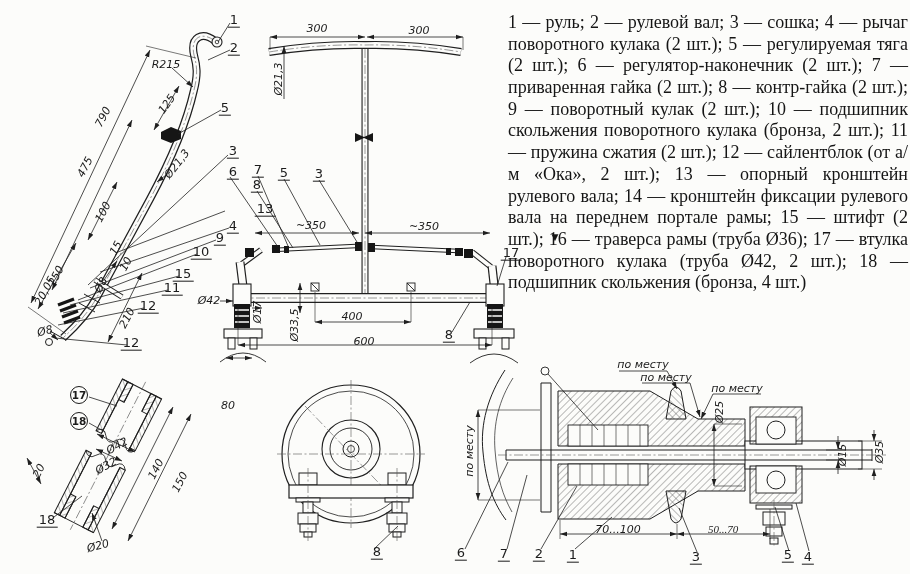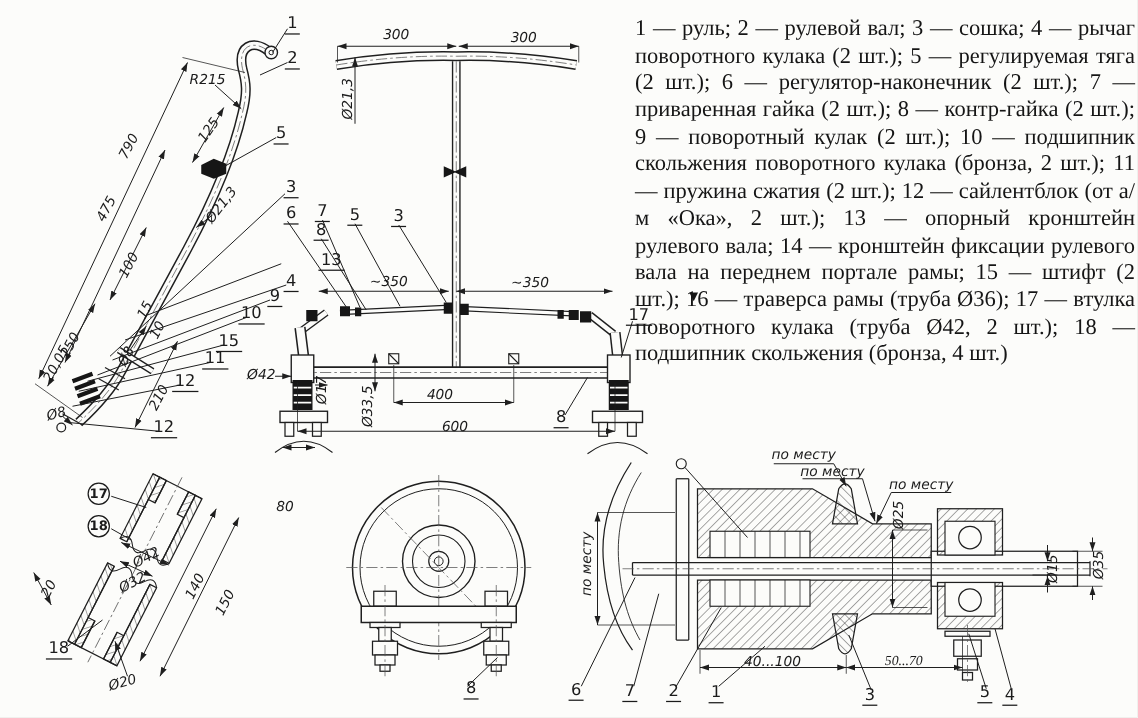--- a/index.html
+++ b/index.html
@@ -395,21 +395,21 @@
       <span class="lb callout" style="left: 47px; top: 520px; transform: translate(-50%, -50%);">18</span>
       <span class="lb dim" style="left: 98px; top: 546px; transform: translate(-50%, -50%) rotate(-15deg);">Ø20</span>
       <span class="lb callout" style="left: 377px; top: 552px; transform: translate(-50%, -50%);">8</span>
       <span class="lb note" style="left: 643px; top: 364px; transform: translate(-50%, -50%);">по месту</span>
       <span class="lb note" style="left: 666px; top: 377px; transform: translate(-50%, -50%);">по месту</span>
       <span class="lb note" style="left: 737px; top: 388px; transform: translate(-50%, -50%);">по месту</span>
       <span class="lb note" style="left: 469px; top: 451px; transform: translate(-50%, -50%) rotate(-90deg);">по месту</span>
       <span class="lb dim" style="left: 719px; top: 412px; transform: translate(-50%, -50%) rotate(-90deg);">Ø25</span>
       <span class="lb dim" style="left: 842px; top: 455px; transform: translate(-50%, -50%) rotate(-90deg);">Ø15</span>
       <span class="lb dim" style="left: 879px; top: 452px; transform: translate(-50%, -50%) rotate(-90deg);">Ø35</span>
-      <span class="lb dim" style="left: 618px; top: 529px; transform: translate(-50%, -50%);">40...100</span>
+      <span class="lb dim" style="left: 618px; top: 529px; transform: translate(-50%, -50%);">70...100</span>
       <span class="lb dim" style="left: 723px; top: 529px; transform: translate(-50%, -50%); font-family: Liberation Serif, serif;">50...70</span>
       <span class="lb callout" style="left: 461px; top: 553px; transform: translate(-50%, -50%);">6</span>
       <span class="lb callout" style="left: 504px; top: 554px; transform: translate(-50%, -50%);">7</span>
       <span class="lb callout" style="left: 539px; top: 554px; transform: translate(-50%, -50%);">2</span>
       <span class="lb callout" style="left: 573px; top: 555px; transform: translate(-50%, -50%);">1</span>
       <span class="lb callout" style="left: 696px; top: 557px; transform: translate(-50%, -50%);">3</span>
       <span class="lb callout" style="left: 788px; top: 555px; transform: translate(-50%, -50%);">5</span>
       <span class="lb callout" style="left: 808px; top: 557px; transform: translate(-50%, -50%);">4</span>
     </div>
 

